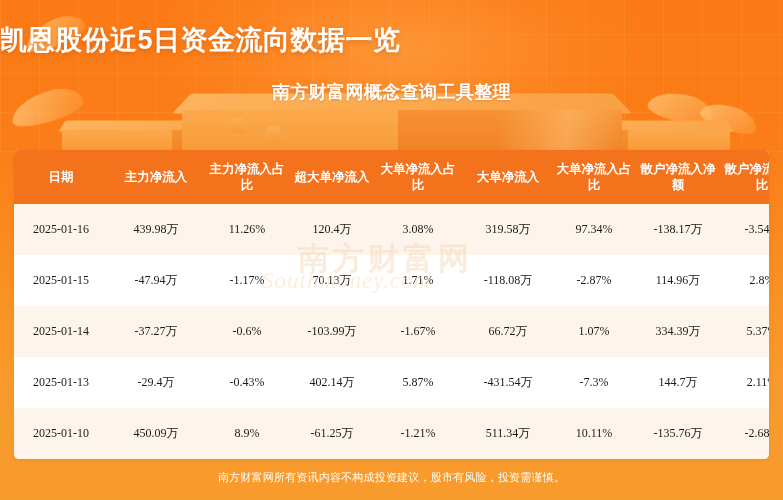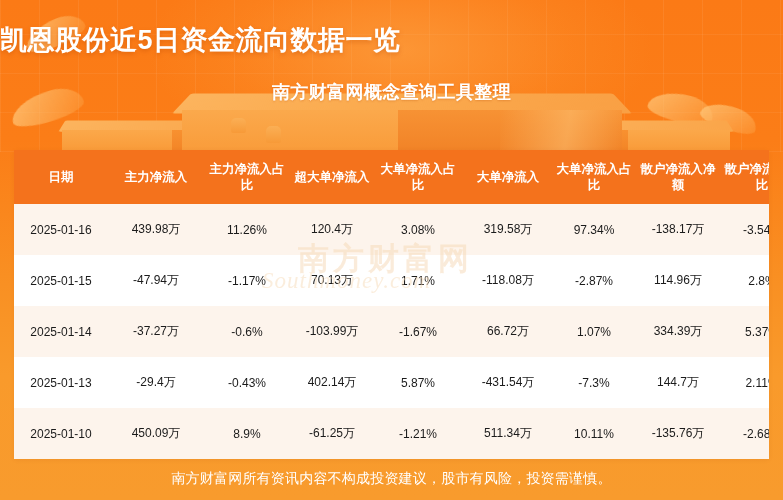--- a/index.html
+++ b/index.html
@@ -145,25 +145,26 @@
     text-shadow: 0 1px 2px rgba(180,70,0,0.28);
     z-index: 4;
   }
 
   
   .table-card {
     position: absolute;
     left: 14px;
     top: 150px;
     width: 755px;
-    border-radius: 0;
+    border-radius: 5px;
     overflow: hidden;
     background: #ffffff;
     z-index: 5;
     box-shadow: 0 1px 4px rgba(160,70,0,0.10);
+    font-family: Liberation Serif, serif;
   }
 
   table.fund-table {
     width: 100%;
     border-collapse: collapse;
     table-layout: fixed;
   }
 
   table.fund-table thead th {
     background: #f4721c;
@@ -231,21 +232,21 @@
   }
 
   
   .footer-note {
     position: absolute;
     left: 0;
     top: 470px;
     width: 783px;
     text-align: center;
     color: #ffffff;
-    font-size: 14px;
+    font-size: 11px;
     letter-spacing: 0.2px;
     z-index: 5;
   }
 </style>
 </head>
 <body>
 
 <div id="page">
 
   <div class="hero-grid"></div>

